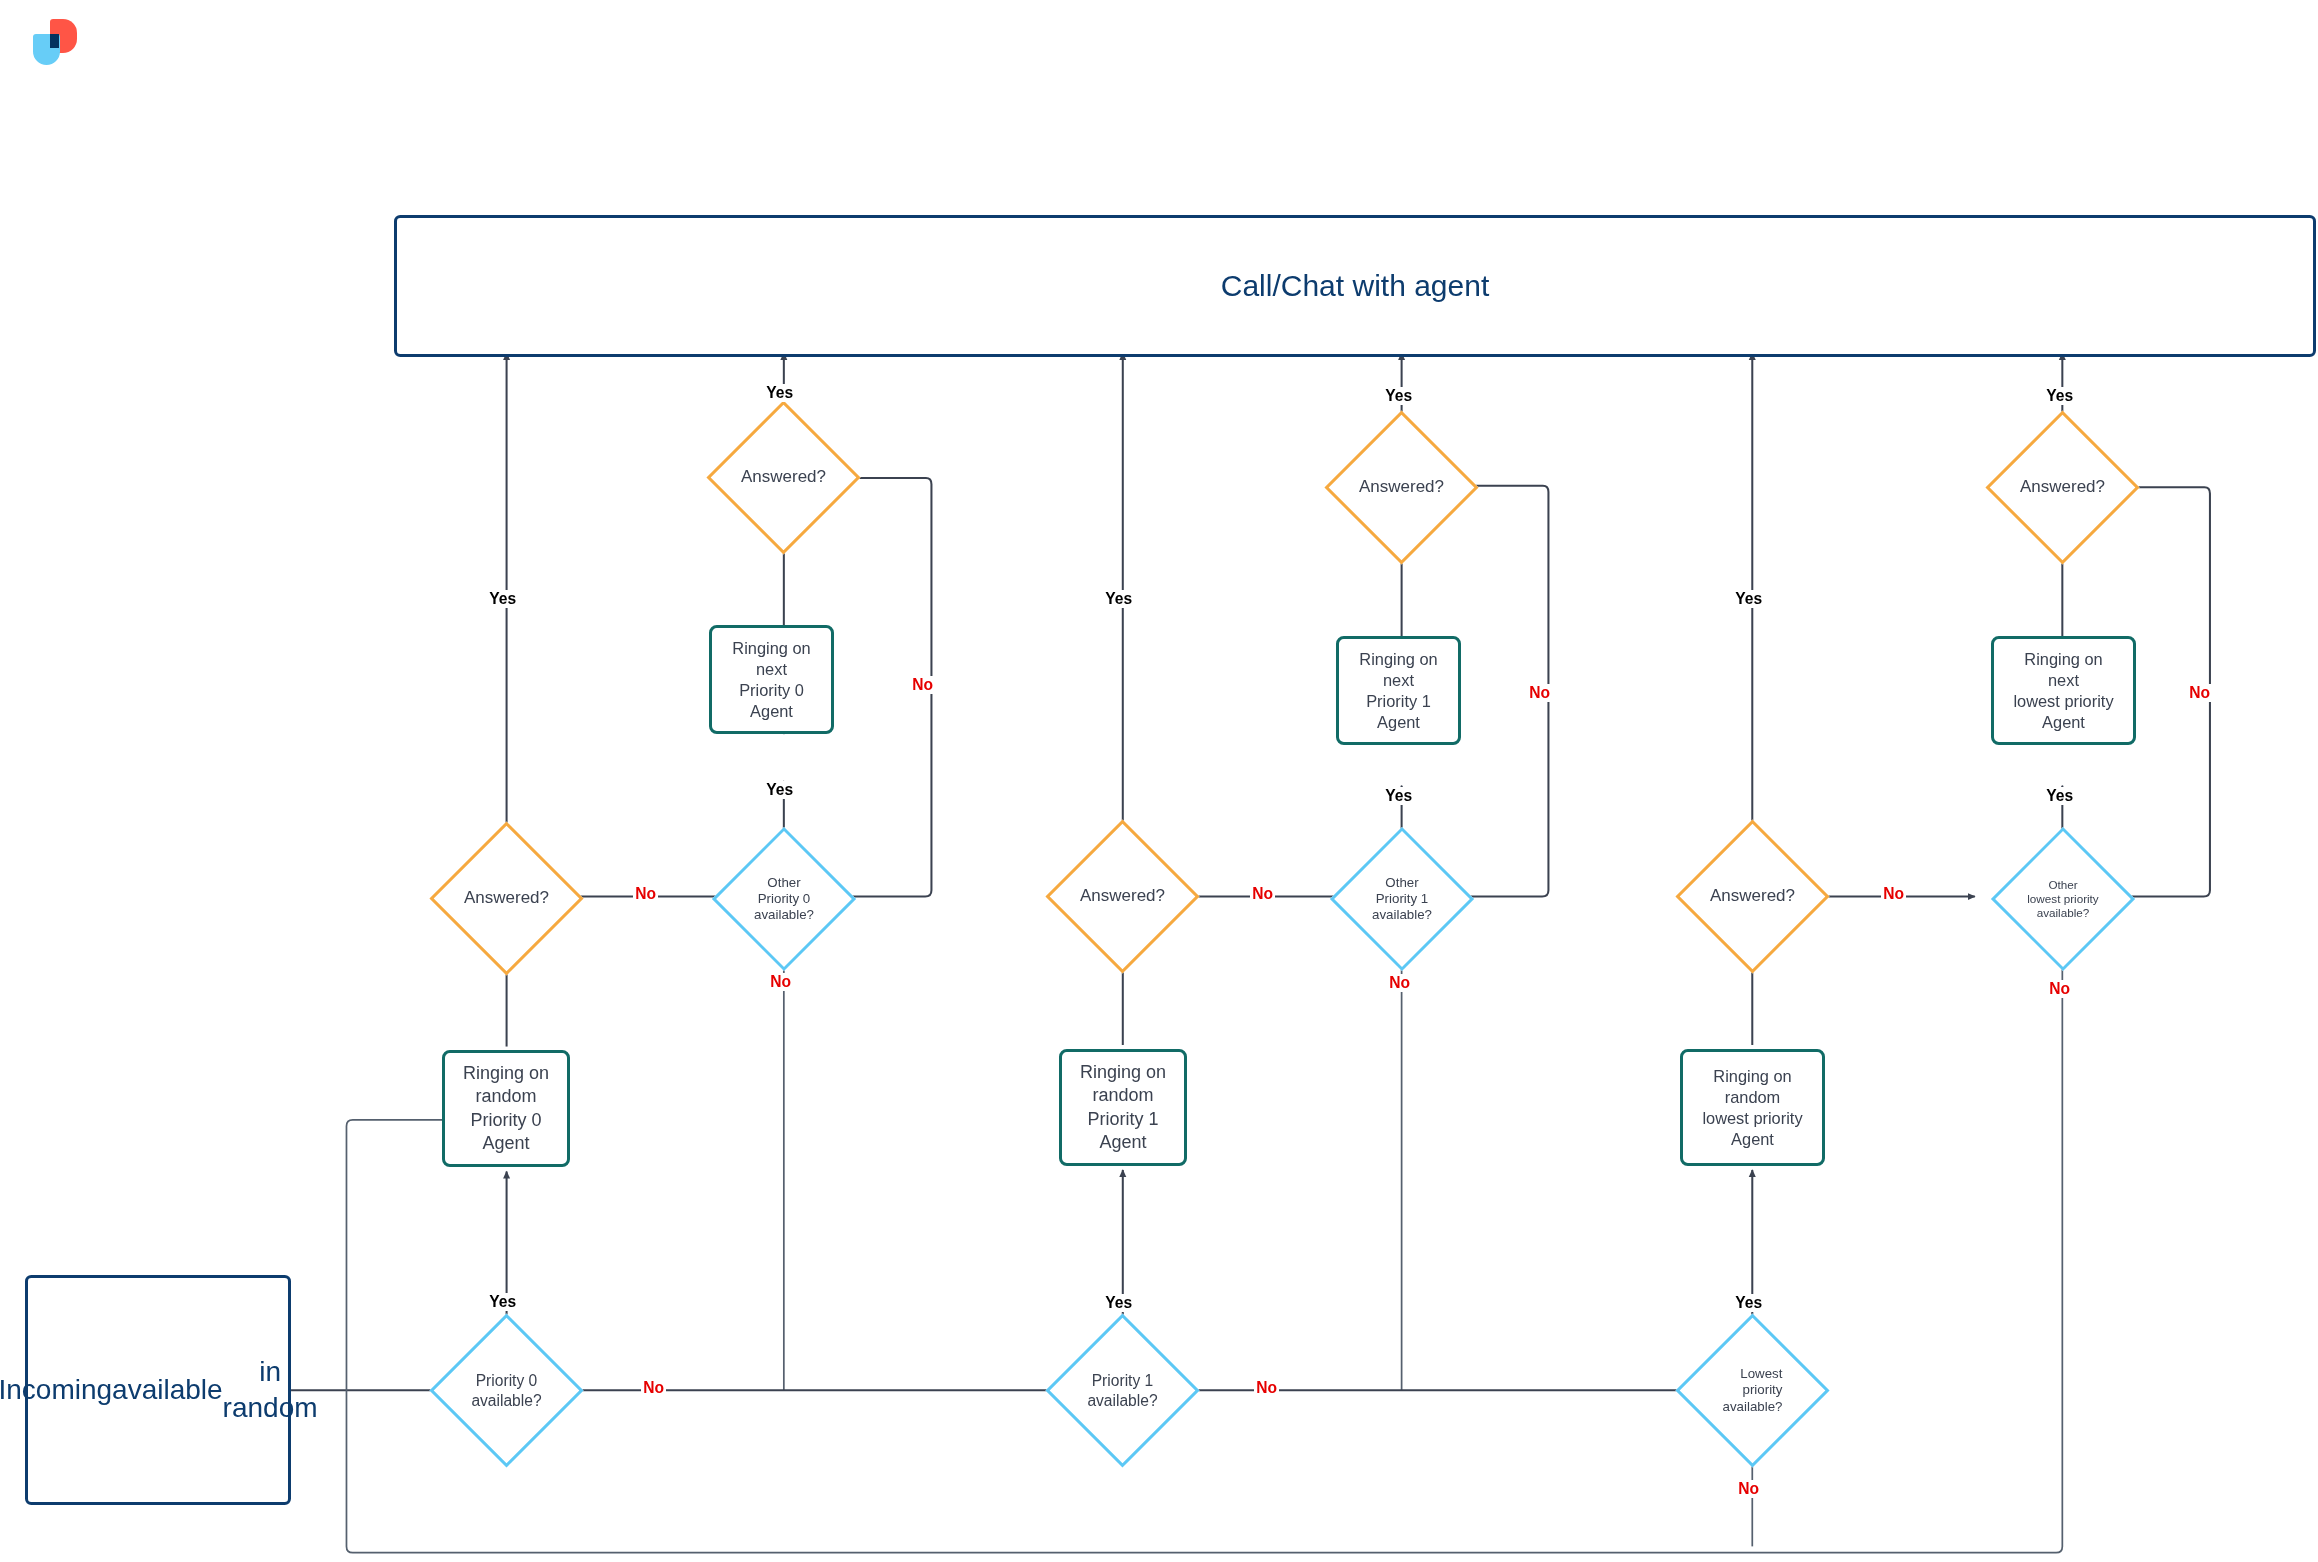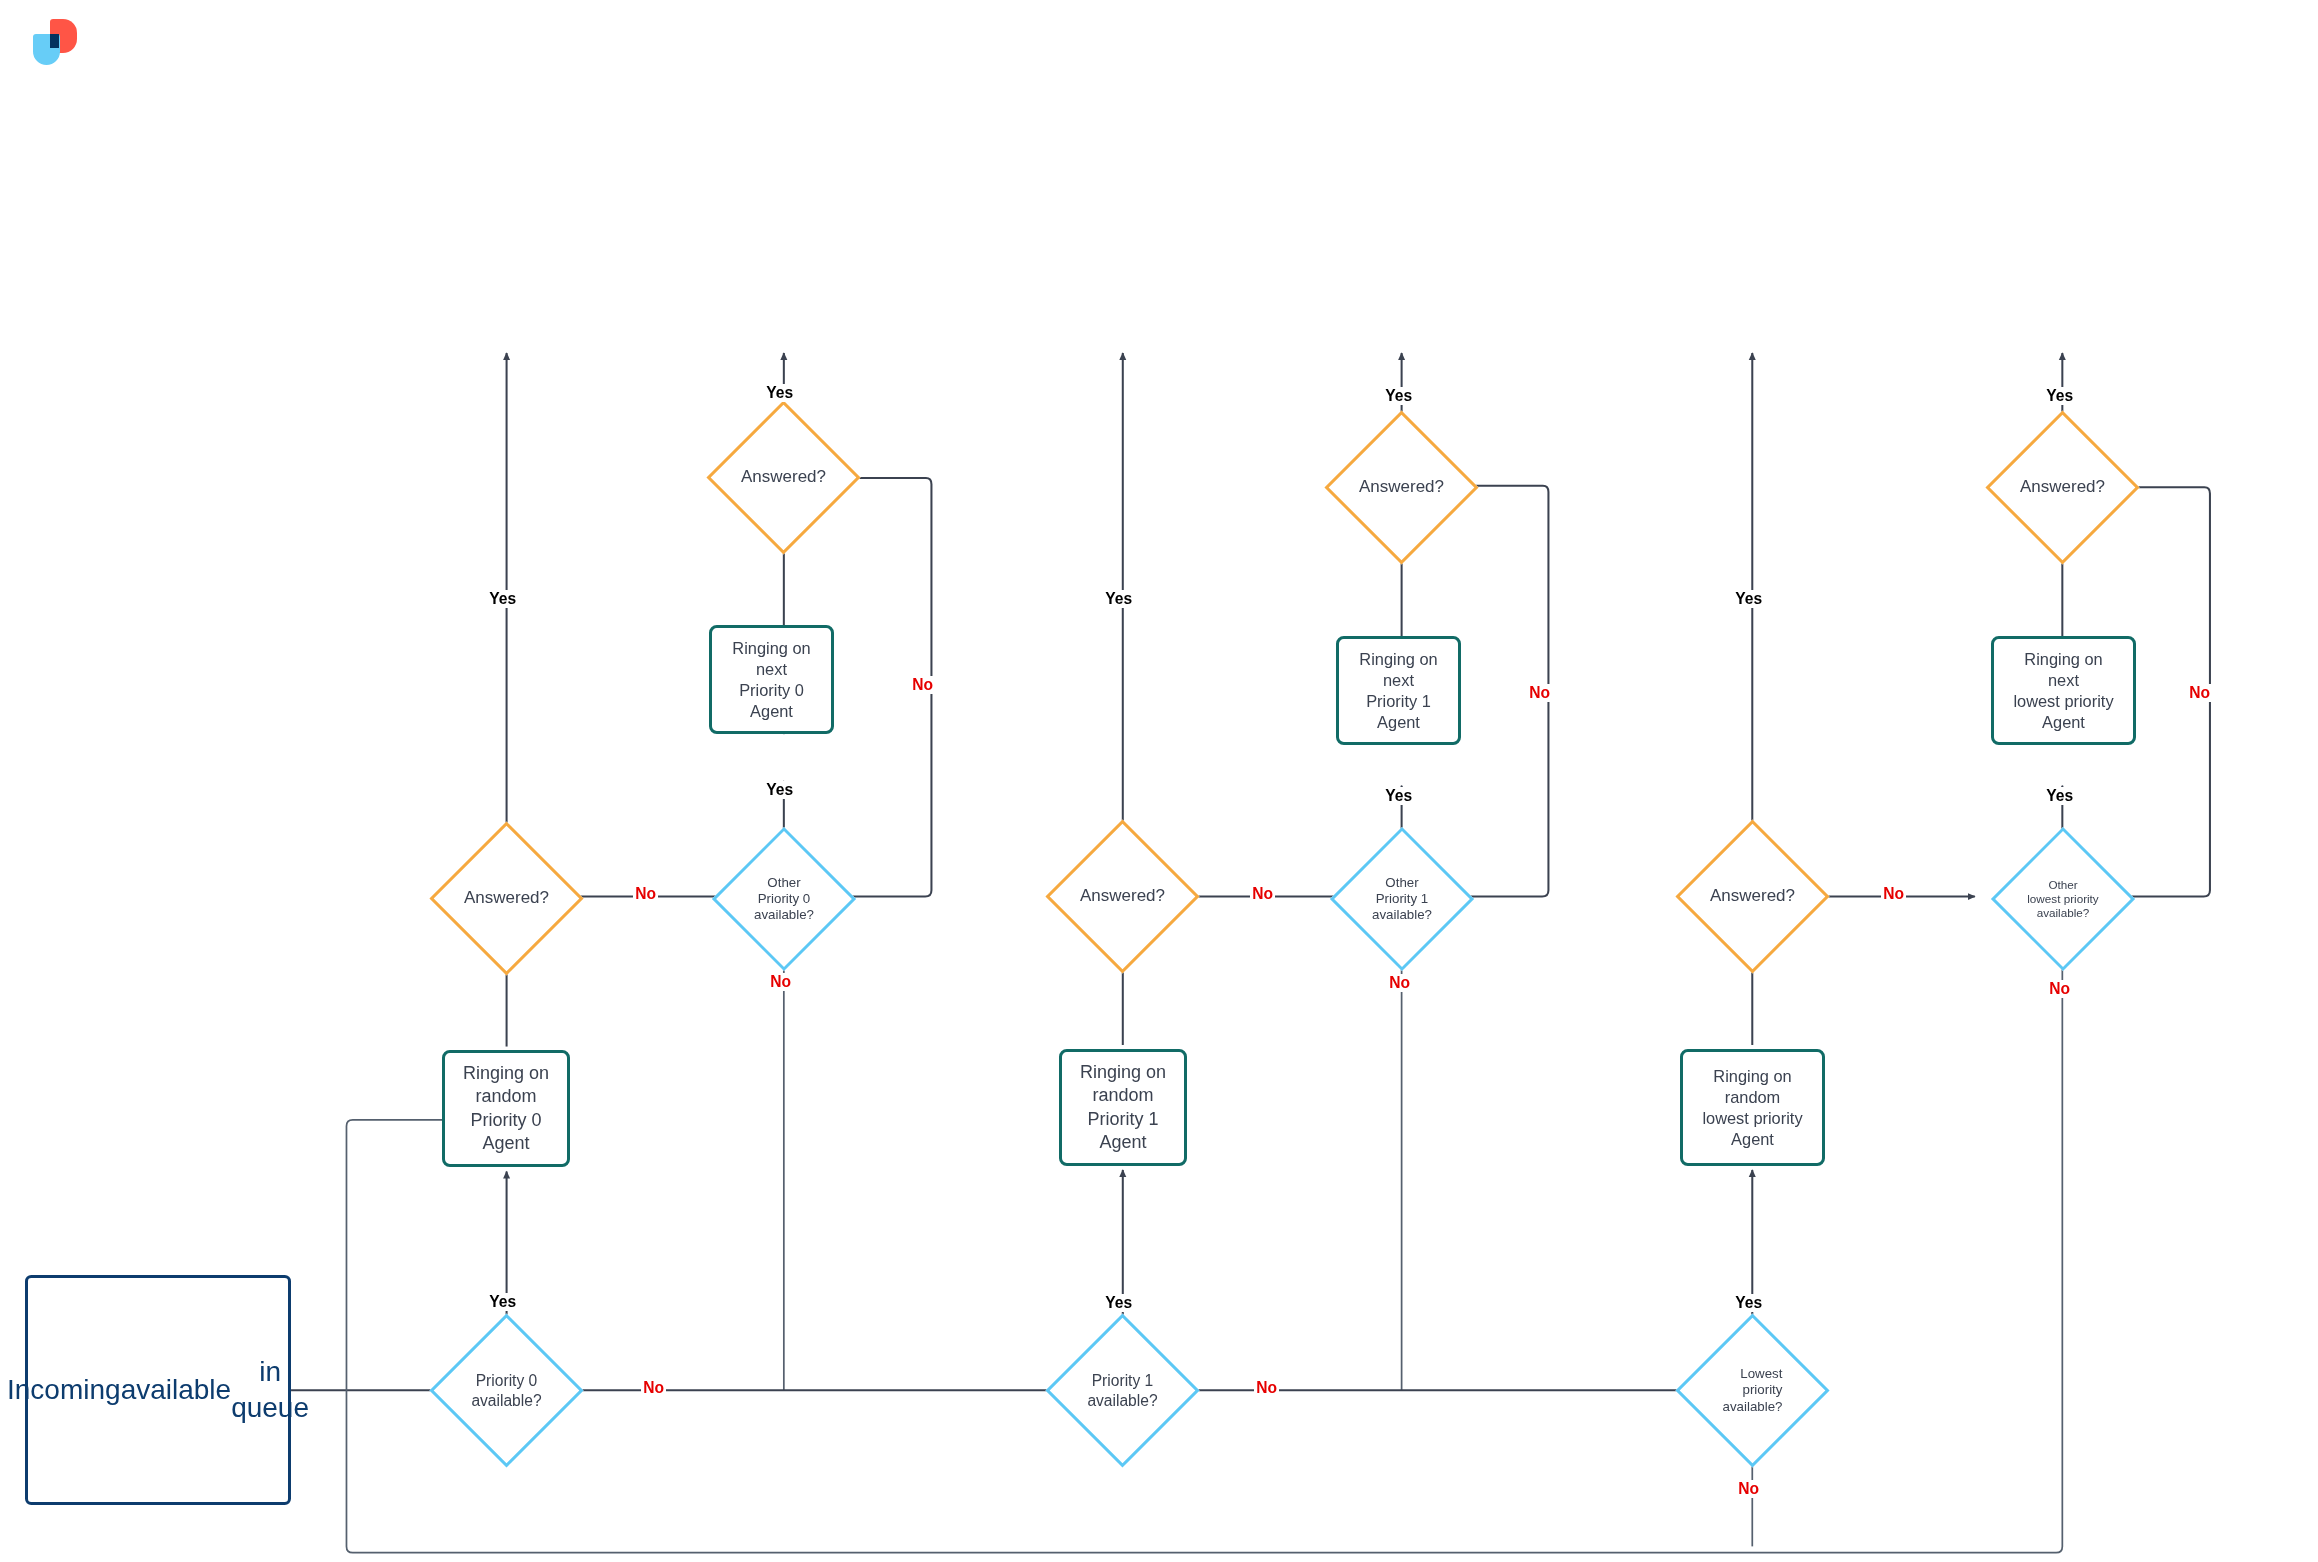--- a/index.html
+++ b/index.html
@@ -122,26 +122,30 @@
     <path class="ln" d="M2640,556 L2640,452" marker-end="url(#ah)"></path>
     <path class="ln" d="M2702,624 L2822,624 Q2829,624 2829,632 L2829,1140
                         Q2829,1148 2821,1148 L2710,1148" marker-end="url(#ah)"></path>
 
     <path class="ln-thin" d="M2640,1208 L2640,1980 Q2640,1988 2632,1988 L451,1988
                              Q443,1988 443,1980 L443,1442 Q443,1434 451,1434 L600,1434" marker-end="url(#ah)"></path>
 
     <path class="ln-thin" d="M2243,1842 L2243,1980"></path>
   </svg>
 
+  <div class="node box-navy" style="left:394px;top:215px;width:1922px;height:142px;
+              font-size:30px;">
+    <span>Call/Chat with agent</span>
+  </div>
 
   <div class="node box-navy" style="left:25px;top:1275px;width:266px;height:230px;font-size:28px;
               line-height:1.3;">
     <span>Incoming</span>
     <span>available</span>
-    <span>in queue</span>
+    <span>in random</span>
   </div>
 
   <div class="diamond blue" style="left:452px;top:1336px;width:109px;height:109px;">
     <div class="rot"></div>
     <div class="lbl" style="font-size:15.6px;">
       <div>
         <span>Priority 0</span>
         <span>available?</span>
       </div>
     </div>

